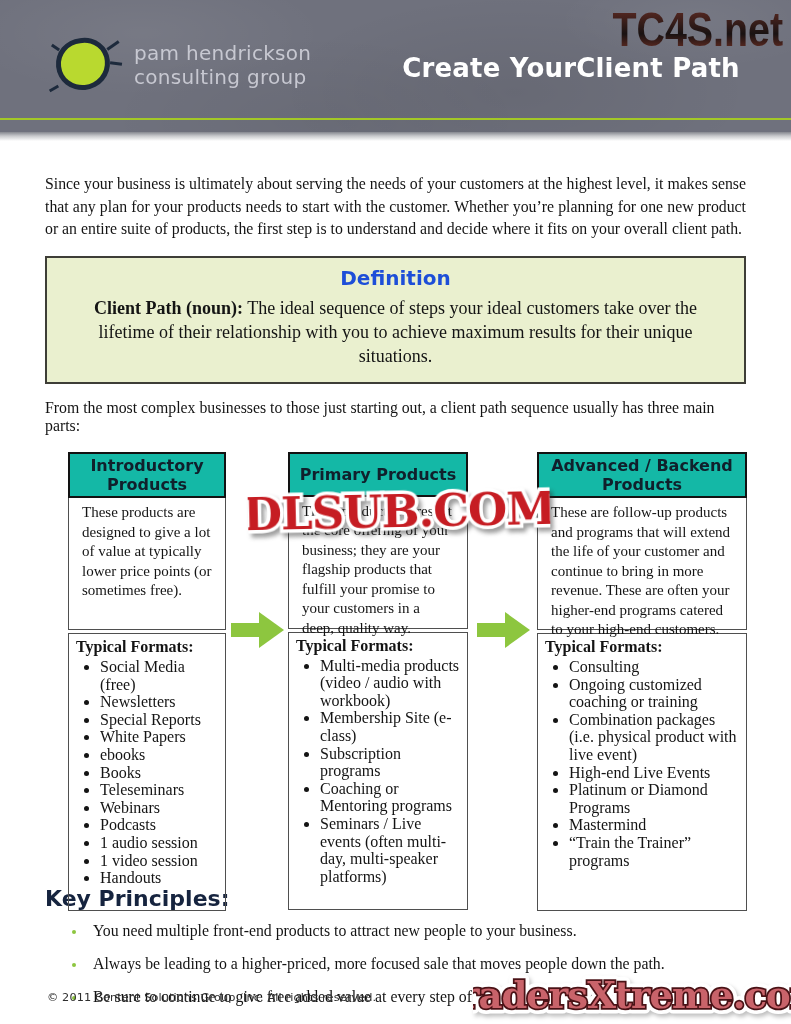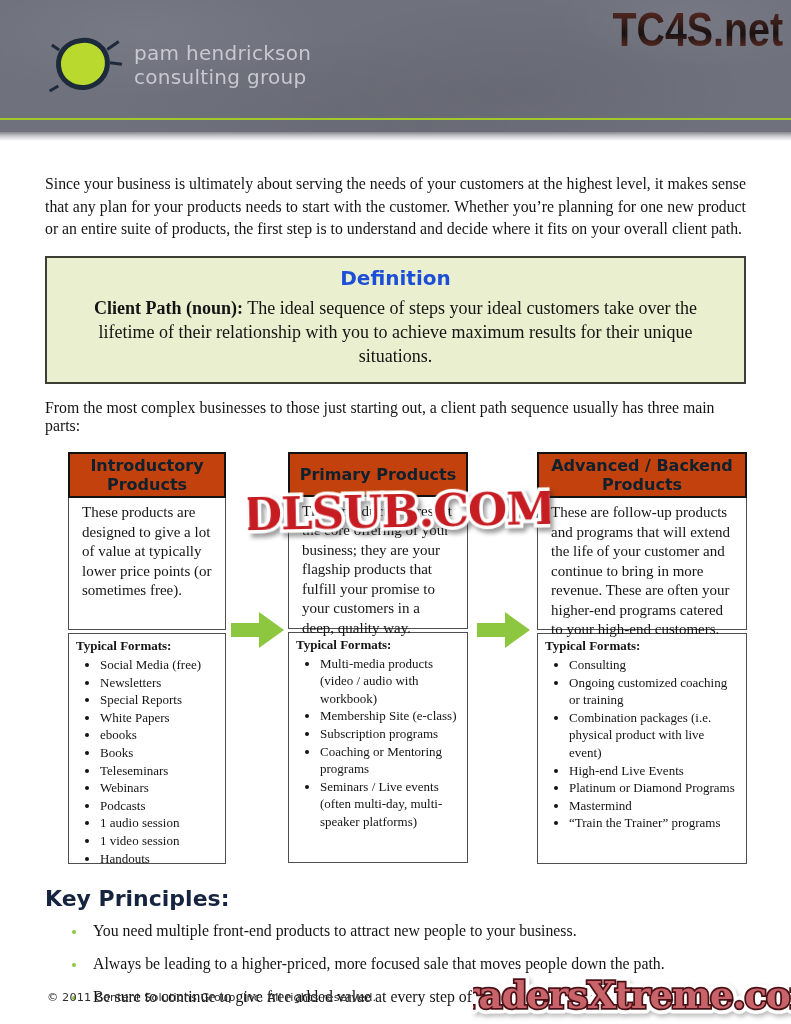--- a/index.html
+++ b/index.html
@@ -133,21 +133,21 @@
   }
 
   
   .columns { position: relative; height: 412px; margin-top: 17px; }
   .col { position: absolute; top: 0; }
   .col-1 { left: 23px; width: 158px; }
   .col-2 { left: 243px; width: 180px; }
   .col-3 { left: 492px; width: 210px; }
   .col-header {
     min-height: 45px;
-    background: #c2410c;
+    background: #14b8a6;
     border: 2px solid #121212;
     display: flex;
     align-items: center;
     justify-content: center;
     text-align: center;
     font-family: "DejaVu Sans", sans-serif;
     font-weight: bold;
     font-size: 16px;
     line-height: 1.2;
     color: #10202c;
@@ -156,25 +156,25 @@
   .col-desc {
     height: 132px;
     border: 1px solid #4f4f4f;
     border-top: none;
     padding: 5px 13px;
     font-size: 15px;
     line-height: 1.3;
     color: #141414;
   }
   .col-formats {
-    height: 231px;
+    height: 278px;
     border: 1px solid #4f4f4f;
     margin-top: 3px;
     padding: 4px 6px 4px 7px;
-    font-size: 13px;
+    font-size: 16px;
     color: #141414;
   }
   .formats-label { font-weight: bold; margin-bottom: 2px; }
   .col-formats ul { list-style: disc outside; padding-left: 24px; }
   .col-formats li { line-height: 17.6px; padding-left: 0px; }
   .arrow { position: absolute; top: 160px; width: 53px; height: 36px; }
   .arrow-1 { left: 186px; }
   .arrow-2 { left: 432px; }
   .arrow-shaft { position: absolute; left: 0; top: 11px; width: 28px; height: 14px; background: #8dc63f; }
   .arrow-head {
@@ -249,20 +249,21 @@
         <div class="logo-spike spike2"></div>
         <div class="logo-spike spike3"></div>
         <div class="logo-spike spike4"></div>
         <div class="logo-circle"></div>
       </div>
       <div class="logo-text">
         <div>pam hendrickson</div>
         <div>consulting group</div>
       </div>
     </div>
+    <div class="page-title">Create YourClient Path</div>
     <div class="header-green-line"></div>
   </div>
   <div class="header-edge"></div>
 
   <div class="main">
 
     <p class="intro">Since your business is ultimately about serving the needs of your customers at the highest level, it makes sense that any plan for your products needs to start with the customer.  Whether you’re planning for one new product or an entire suite of products, the first step is to understand and decide where it fits on your overall client path.</p>
 
     <div class="definition-box">
       <div class="definition-title">Definition</div>

